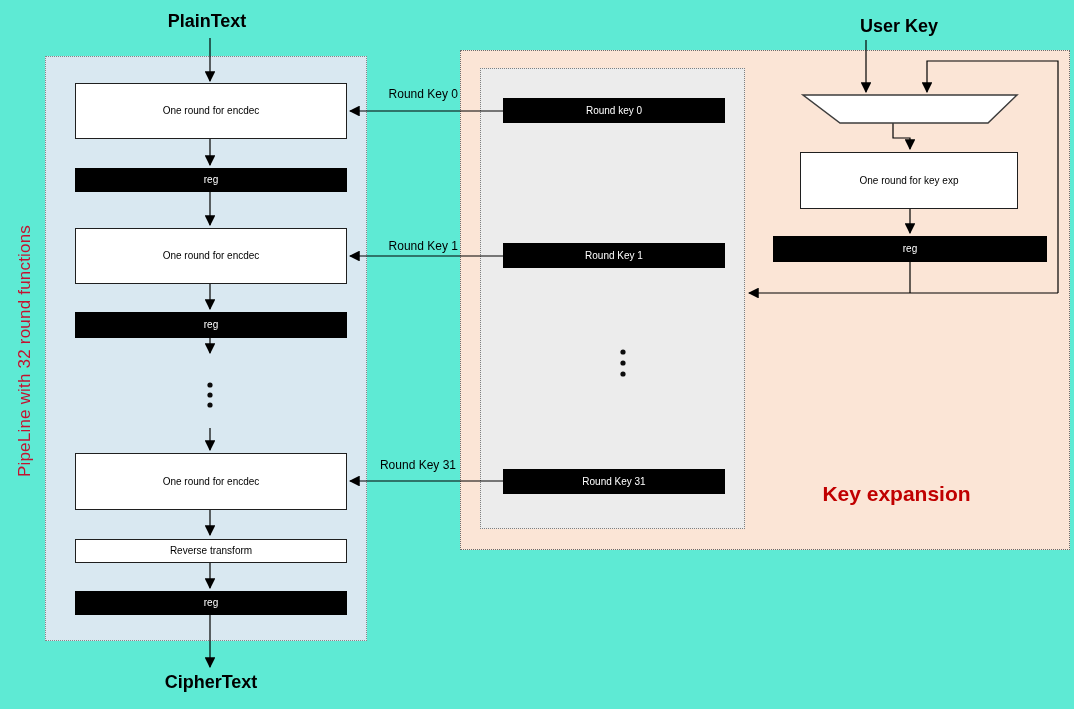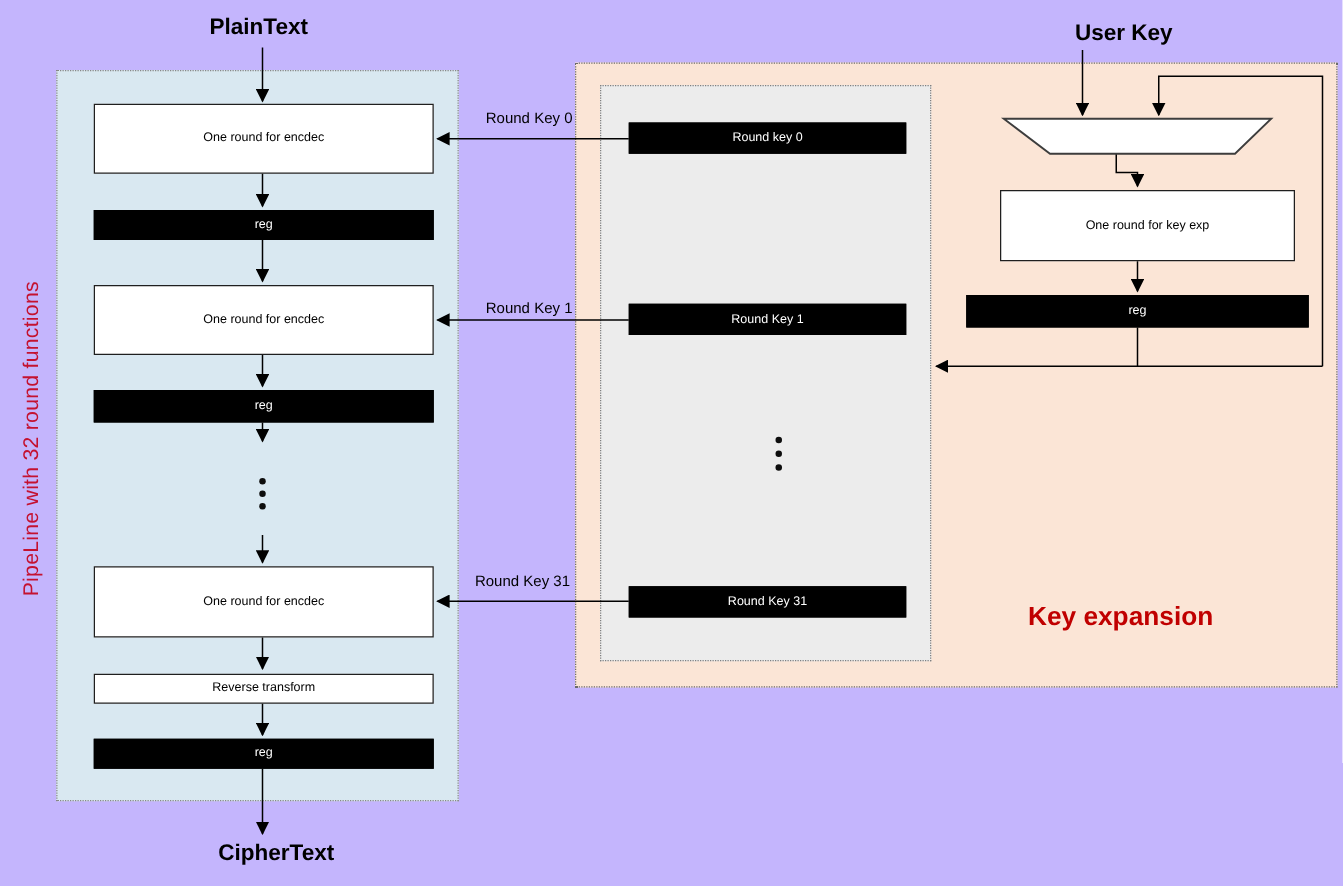--- a/index.html
+++ b/index.html
@@ -1,17 +1,17 @@
 <!DOCTYPE html>
 <html style="--pipeline-bg: #d9e8f1; --keystore-bg: #ececec; --keyexp-bg: #fbe5d6; --red-accent: #c00000; --side-label-red: #c41230; --box-dark: #000000;"><head>
 <meta charset="utf-8">
 <style>
   html,body{margin:0;padding:0;background:#ffffff;}
   #canvas{
-    position:relative;width:1074px;height:709px;background:#c4b5fd;
+    position:relative;width:1074px;height:709px;background:#5eead4;
     font-family:"Liberation Sans",sans-serif;color:#000;overflow:hidden;
   }
   .region{position:absolute;box-sizing:border-box;}
   .region-pipeline{
     left:45px;top:56px;width:322px;height:585px;
     background:var(--pipeline-bg,#d9e8f1);border:1px dotted #878787;z-index:1;
   }
   .region-keyexp{
     left:460px;top:50px;width:610px;height:500px;
     background:var(--keyexp-bg,#fbe5d6);border:1px dotted #6b6b6b;z-index:1;
@@ -47,38 +47,38 @@
 </head>
 <body>
 
 <div id="canvas">
 
   <div class="region region-pipeline"></div>
   <div class="region region-keyexp"></div>
   <div class="region region-keystore"></div>
 
   <div class="hdr" style="left:207px;top:11px;">PlainText</div>
-  <div class="hdr" style="left:221px;top:672px;text-align:right;">CipherText</div>
+  <div class="hdr" style="left:211px;top:672px;text-align:right;">CipherText</div>
   <div class="hdr" style="left:864px;top:16px;margin-left:35px;">User Key</div>
   <div class="side-label">PipeLine with 32 round functions</div>
   <div class="keyexp-title">Key expansion</div>
 
   <div class="node white" style="left:75px;top:83px;width:272px;height:56px;">One round for encdec</div>
   <div class="node black" style="left:75px;top:168px;width:272px;height:24px;">reg</div>
   <div class="node white" style="left:75px;top:228px;width:272px;height:56px;">One round for encdec</div>
   <div class="node black" style="left:75px;top:312px;width:272px;height:26px;">reg</div>
   <div class="node white" style="left:75px;top:453px;width:272px;height:57px;">One round for encdec</div>
   <div class="node white" style="left:75px;top:539px;width:272px;height:24px;">Reverse transform</div>
   <div class="node black" style="left:75px;top:591px;width:272px;height:24px;">reg</div>
 
   <div class="node black" style="left:503px;top:98px;width:222px;height:25px;">Round key 0</div>
   <div class="node black" style="left:503px;top:243px;width:222px;height:25px;">Round Key 1</div>
   <div class="node black" style="left:503px;top:469px;width:222px;height:25px;">Round Key 31</div>
 
-  <div class="node white" style="left:800px;top:152px;width:236px;height:57px;">One round for key exp</div>
+  <div class="node white" style="left:800px;top:152px;width:218px;height:57px;">One round for key exp</div>
   <div class="node black" style="left:773px;top:236px;width:274px;height:26px;">reg</div>
 
   <div class="wire-label" style="left:353px;top:87px;">Round Key 0</div>
   <div class="wire-label" style="left:353px;top:239px;">Round Key 1</div>
   <div class="wire-label" style="left:351px;top:458px;">Round Key 31</div>
 
   <svg class="overlay" width="1074" height="709">
     <defs>
       <marker id="ah" viewBox="0 0 10 10" refX="9" refY="5" markerWidth="9" markerHeight="9" orient="auto-start-reverse">
         <path d="M0,0 L10,5 L0,10 z" fill="#000"></path>

